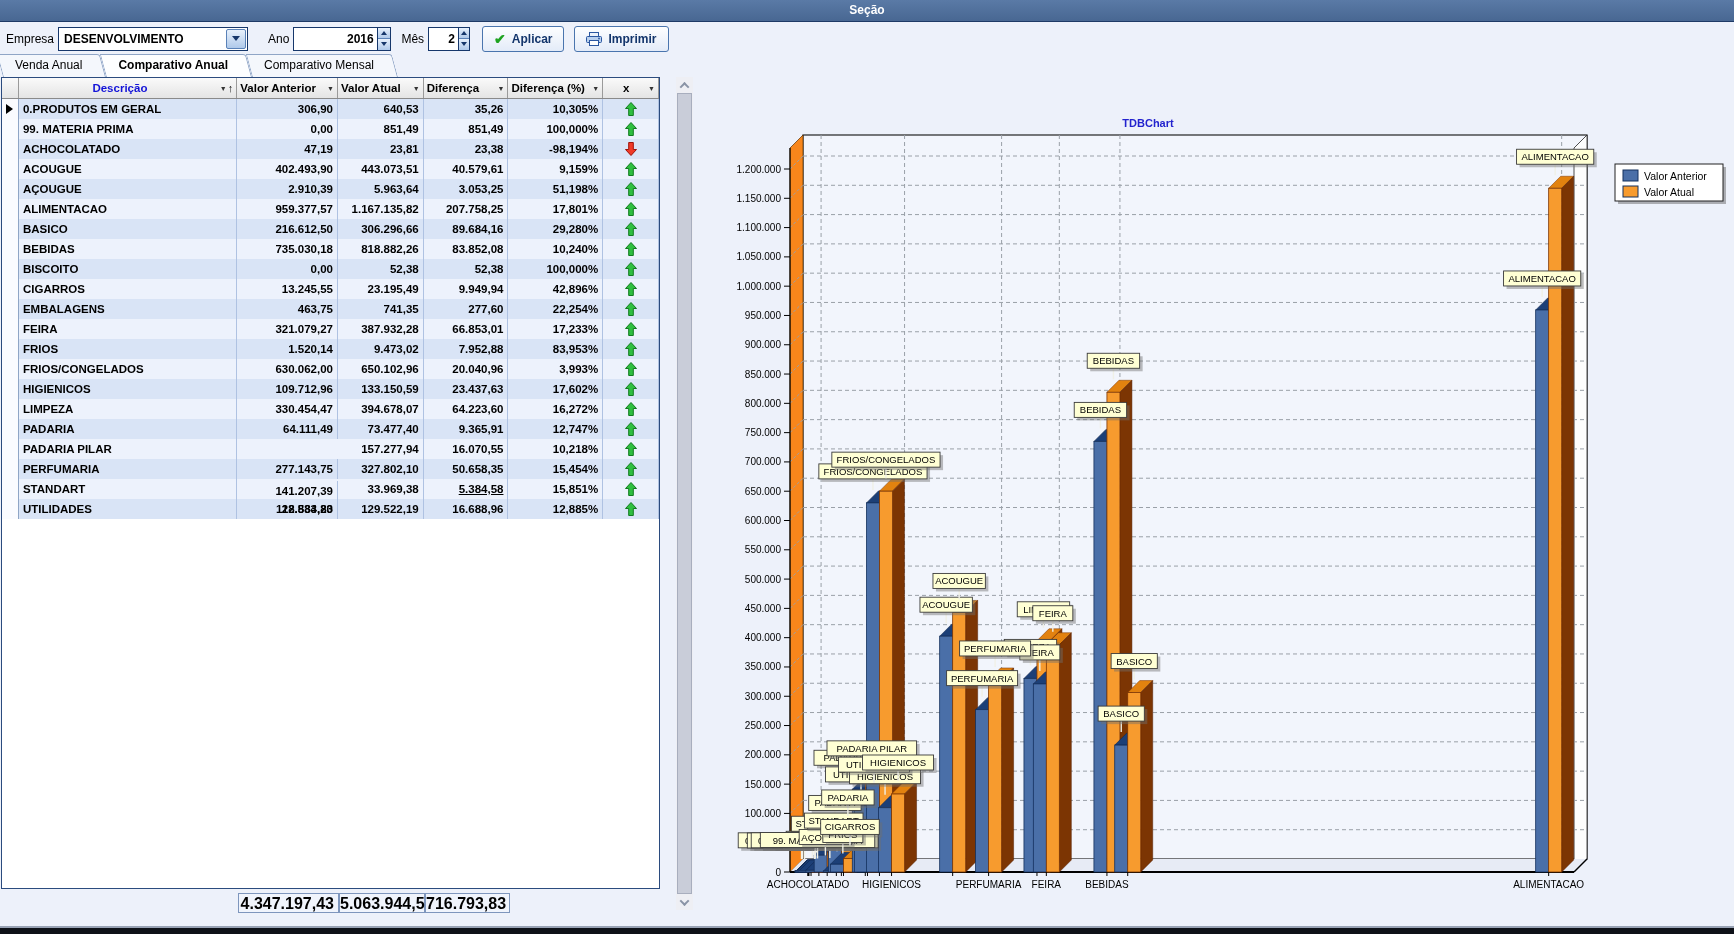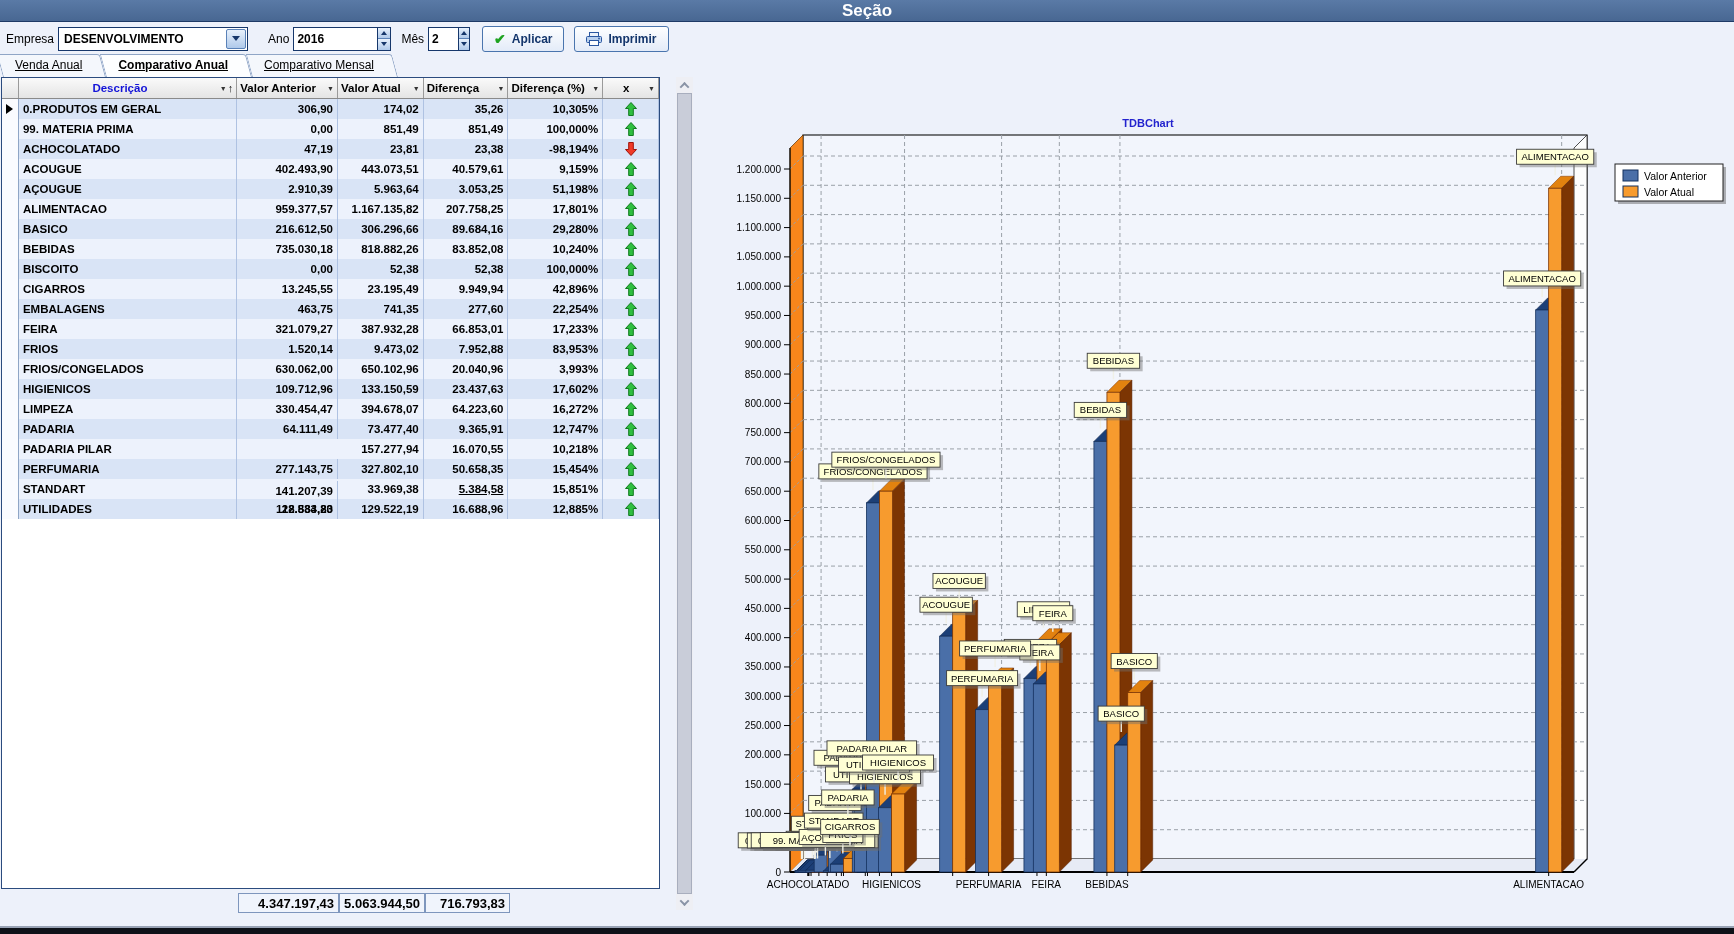--- a/index.html
+++ b/index.html
@@ -9,21 +9,21 @@
     background: #EDF1FA;
     font-family: "Liberation Sans", sans-serif;
     overflow: hidden;
     color:#000;
   }
   
   .titlebar {
     position:absolute; left:0; top:0; width:1734px; height:22px;
     background: linear-gradient(#5A7AA6,#486792);
     border-bottom:1px solid #1E3A66;
-    color:#fff; font-weight:bold; font-size:17px; text-align:center; line-height:21px;
+    color:#fff; font-weight:bold; font-size:12px; text-align:center; line-height:21px;
   }
   
   .toolbar {
     position:absolute; left:0; top:23px; width:1734px; height:31px;
     display:flex; align-items:center; font-size:12px; padding-left:6px;
   }
   .tlabel { margin-right:4px; }
   .combo {
     width:190px; height:24px; background:#fff; border:1px solid #16376B;
     display:flex; align-items:center;
@@ -32,21 +32,21 @@
   .combo-btn {
     width:20px; height:20px; margin:1px; border:1px solid #5A82B8; border-radius:2px;
     background: linear-gradient(#E8F1FC,#AFC9EA);
     display:flex; align-items:center; justify-content:center;
   }
   .tri-down { width:0; height:0; border-left:4px solid transparent; border-right:4px solid transparent; border-top:5px solid #16376B; }
   .tri-up-s { width:0; height:0; border-left:3px solid transparent; border-right:3px solid transparent; border-bottom:4px solid #16376B; }
   .tri-down-s { width:0; height:0; border-left:3px solid transparent; border-right:3px solid transparent; border-top:4px solid #16376B; }
   .spinbox { height:24px; background:#fff; border:1px solid #16376B; display:flex; }
   .spinbox input {
-    border:none; outline:none; background:transparent; text-align:left;
+    border:none; outline:none; background:transparent; text-align:right;
     font-family:"Liberation Sans",sans-serif; font-size:12px; font-weight:700; padding:0 3px; width:100%;
   }
   .spinner { width:16px; display:flex; flex-direction:column; border-left:1px solid #16376B; }
   .spin-up,.spin-down { flex:1; display:flex; align-items:center; justify-content:center;
     background:linear-gradient(#E8F1FC,#AFC9EA); }
   .spin-up { border-bottom:1px solid #5A82B8; }
   .tbtn {
     height:26px; padding:0 11px; display:flex; align-items:center; gap:6px;
     background:linear-gradient(#FDFEFF,#E3EBF8);
     border:1px solid #4A75AE; border-radius:3px;
@@ -56,21 +56,21 @@
   
   .tabs { position:absolute; left:3px; top:54px; height:23px; display:flex; }
   .tab { position:relative; height:23px; padding:0 24px 0 12px; line-height:22px; font-size:12px; }
   .tab::before {
     content:""; position:absolute; inset:0; background:#F4F7FC;
     border:1px solid #8FA5C6; border-bottom:none; border-radius:0 3px 0 0;
     transform: skewX(15deg); transform-origin: bottom left;
   }
   .tab.active { font-weight:700; }
   .tab.active::before { background:#FDFEFF; }
-  .tab span { position:relative; z-index:1;text-decoration:underline; }
+  .tab span { position:relative; z-index:1; }
   
   .grid {
     position:absolute; left:1px; top:77px; width:659px; height:812px;
     background:#fff; border:1px solid #2B4B7E; font-size:11.5px; font-weight:700;
   }
   .ghead { display:flex; height:21px; background:linear-gradient(#FAFAFA,#E4E4E4); border-bottom:1px solid #8A8A8A; }
   .hcell { border-right:1px solid #9A9A9A; display:flex; align-items:center; padding:0 3px; overflow:hidden; white-space:nowrap; }
   .hfill { flex:1; }
   .hdesc-label { color:#1414D8; }
   .harr { font-size:7px; color:#333; margin-left:2px; }
@@ -82,21 +82,21 @@
     border-right:1px solid #AFC2E2; padding:0 4px; display:flex; align-items:center;
     overflow:hidden; white-space:nowrap; height:100%;
   }
   .cell.ind { background:#FAFBFF; border-right:1px solid #8FA5C6; justify-content:center; padding:0; }
   .cell.num { justify-content:flex-end; }
   .cell.ctr { justify-content:center; }
   .cur-arrow { width:0; height:0; border-top:5px solid transparent; border-bottom:5px solid transparent; border-left:7px solid #000; }
   
   .totalbox {
     position:absolute; top:893px; height:20px; border:1px solid #7E96BD; background:#F0F4FC;
-    font-size:13px; font-weight:700; text-align:right; padding:2px 4px 0 0; line-height:16px;
+    font-size:16px; font-weight:700; text-align:right; padding:2px 4px 0 0; line-height:16px;
   }
   
   .vscroll { position:absolute; left:676px; top:77px; width:17px; height:833px; background:#EEEFF4; }
   .vs-btn { position:absolute; left:0; width:17px; height:16px; display:flex; align-items:center; justify-content:center; }
   .vs-up { top:0; } .vs-down { bottom:0; }
   .chev { width:7px; height:7px; border-right:2px solid #8A94A6; border-bottom:2px solid #8A94A6; }
   .chev.up { transform: rotate(-135deg) translate(-1px,-1px); }
   .chev.down { transform: rotate(45deg) translate(-1px,-1px); }
   .vs-thumb { position:absolute; left:1px; top:16px; width:15px; height:801px; background:#C9CDD9; border:1px solid #A8AEBE; }
   
@@ -202,21 +202,21 @@
         <span class="harr">▼</span>
       </div>
     </div>
   <div id="grid-body">
       <div class="row odd">
         <div class="cell ind" style="width: 17px;">
           <span class="cur-arrow"></span>
         </div>
         <div class="cell" style="width: 219px;">0.PRODUTOS EM GERAL</div>
         <div class="cell num" style="width: 101px;">306,90</div>
-        <div class="cell num" style="width: 86px;">174,02</div>
+        <div class="cell num" style="width: 86px;">640,53</div>
         <div class="cell num" style="width: 85px;">35,26</div>
         <div class="cell num" style="width: 95px;">10,305%</div>
         <div class="cell ctr" style="width: 56px;">
           <svg width="12" height="14" viewBox="0 0 12 14">
             <path d="M6 0.5 L11.5 6.5 L8.3 6.5 L8.3 13.5 L3.7 13.5 L3.7 6.5 L0.5 6.5 Z" fill="#2FBF3F" stroke="#127A1F"></path>
           </svg>
         </div>
       </div>
       <div class="row even">
         <div class="cell ind" style="width: 17px;"></div>

